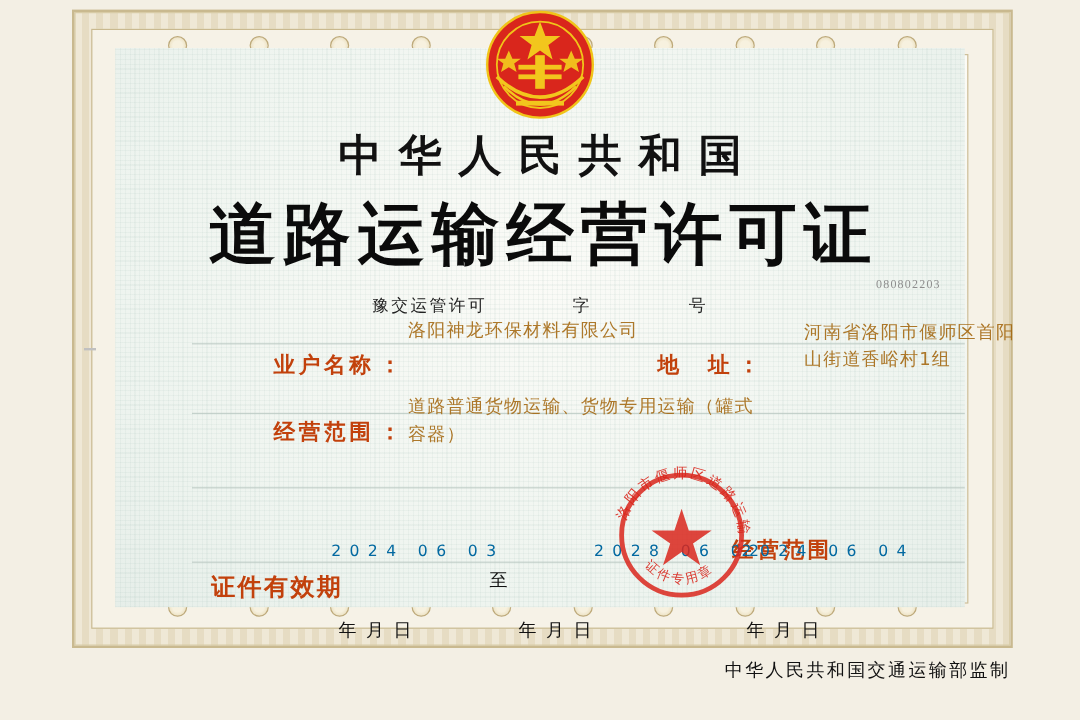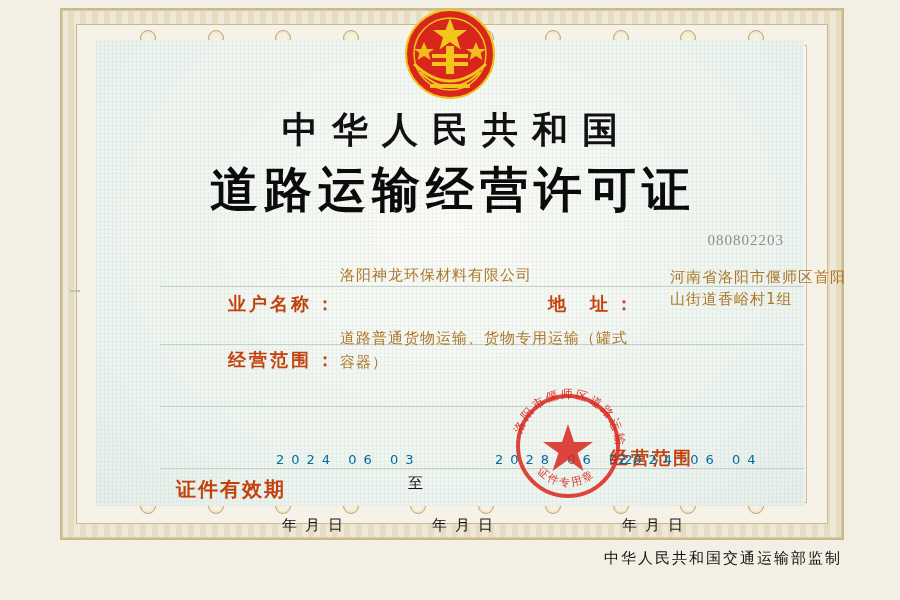--- a/index.html
+++ b/index.html
@@ -54,27 +54,27 @@
   .emblem svg{display:block;}
 
   .title-cn{
     position:absolute;left:0;right:0;top:106px;text-align:center;
     font-size:36px;letter-spacing:14px;font-weight:bold;color:#111;
     font-family:"DejaVu Serif", serif;
     text-indent:14px;
   }
   .title-main{
     position:absolute;left:0;right:0;top:158px;text-align:center;
-    font-size:48px;letter-spacing:6px;font-weight:bold;color:#0b0b0b;
+    font-size:56px;letter-spacing:6px;font-weight:bold;color:#0b0b0b;
     font-family:"DejaVu Serif", serif;
     text-indent:6px;
   }
   .serial{
     position:absolute;right:116px;top:232px;
-    font-size:15px;color:#8d8d8d;letter-spacing:1px;
+    font-size:10px;color:#8d8d8d;letter-spacing:1px;
   }
   .permit-no{
     position:absolute;left:0;right:0;top:246px;text-align:center;
     font-size:14px;color:#222;letter-spacing:2px;
   }
   .permit-no .gap{display:inline-block;width:60px;}
   .permit-no .gap2{display:inline-block;width:70px;}
 
   .row{position:absolute;font-size:18px;color:#c2410c;font-weight:bold;letter-spacing:3px;}
   .label-ywmc{left:228px;top:292px;}
@@ -177,20 +177,27 @@
       <path d="M24 70 Q54 100 84 70" fill="none" stroke="#f2c61d" stroke-width="2"></path>
       <rect x="34" y="82" width="40" height="4" fill="#f2c61d"></rect>
     </svg>
   </div>
 
   <div class="title-cn">中华人民共和国</div>
   <div class="title-main">道路运输经营许可证</div>
 
   <div class="serial">080802203</div>
 
+  <div class="permit-no">
+    <span>豫交运管许可</span>
+    <span class="gap"></span>
+    <span>字</span>
+    <span class="gap2"></span>
+    <span>号</span>
+  </div>
 
   <div class="hline hl1"></div>
   <div class="hline hl2"></div>
   <div class="hline hl3"></div>
   <div class="hline hl4"></div>
 
   <div class="watermark-left"></div>
 
   <div class="row label-ywmc">
     <span>业户名称</span><span class="colon">：</span>

